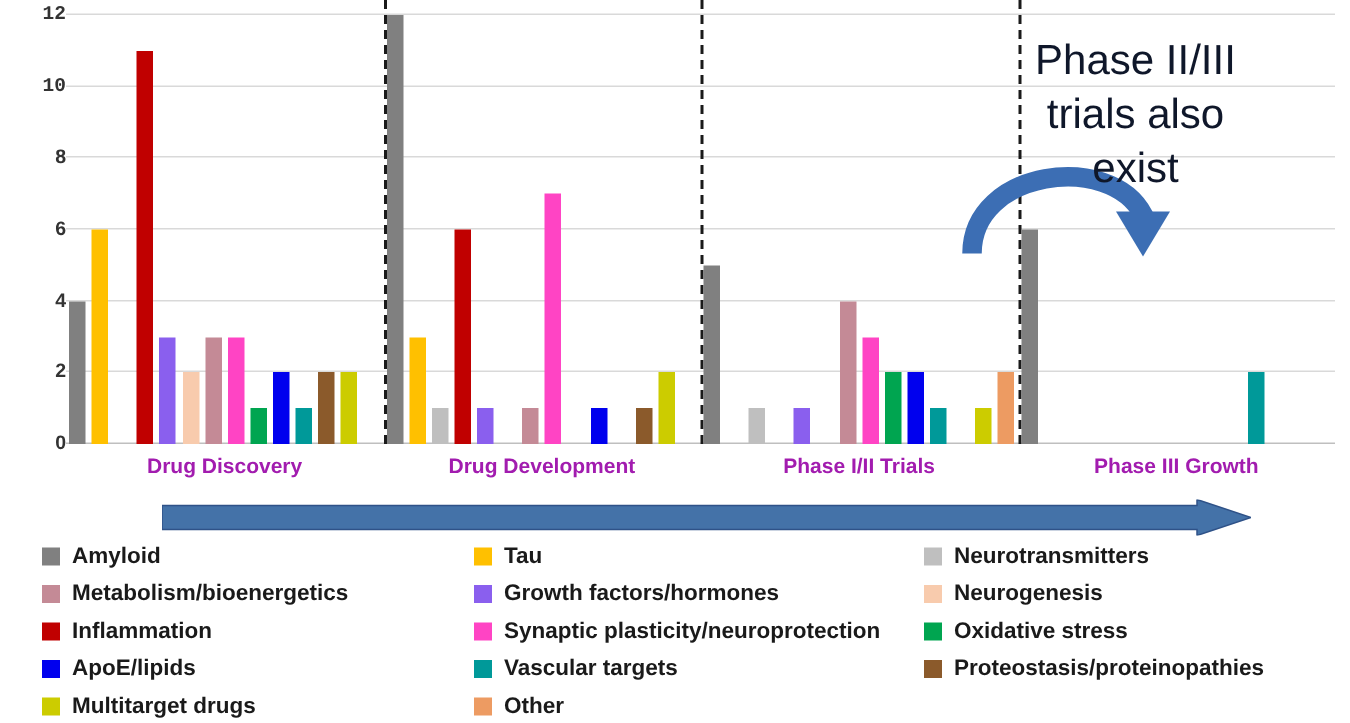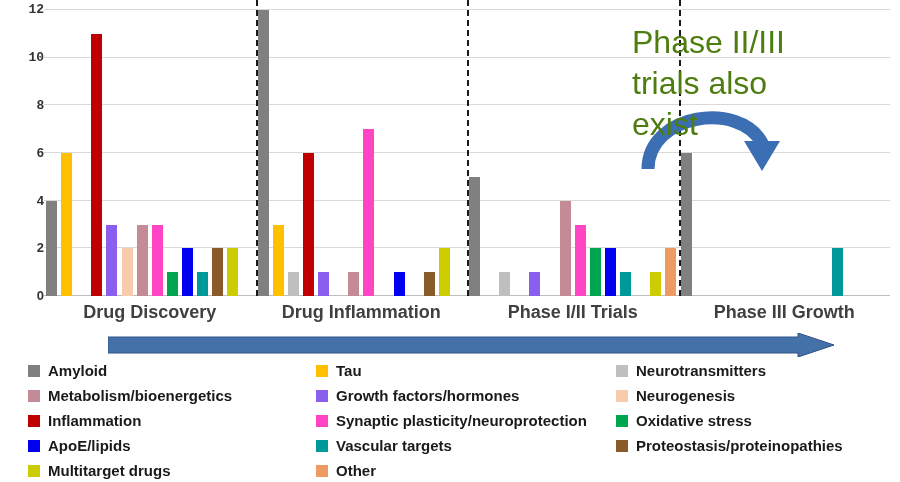--- a/index.html
+++ b/index.html
@@ -61,36 +61,36 @@
 
   .sep {
     position:absolute; top:0; height:296px; width:0;
     border-left:2px dashed #1a1a1a;
   }
 
   .grouplabel {
     position:absolute;
     top:302px;
     text-align:center;
-    font-size:18px;
+    font-size:14px;
     font-weight:bold;
-    color:#404040;
+    color:#a21caf;
     white-space:nowrap;
   }
 
   
   #curve-arrow { position:absolute; left:640px; top:95px; width:160px; height:80px; }
   #annot-text {
     position:absolute;
     right:18px; top:22px;
     width:250px;
-    text-align:left;
-    font-size:32px;
+    text-align:center;
+    font-size:28px;
     line-height:1.28;
-    color:#4d7c0f;
+    color:#0f172a;
     white-space:pre-line;
   }
 
   
   #flow-arrow { position:absolute; left:108px; top:333px; width:726px; height:24px; }
 
   
   #legend {
     position:absolute; left:0; top:358px; width:900px; height:124px;
   }
@@ -280,21 +280,21 @@
 
   <svg id="curve-arrow" viewBox="0 0 160 80" xmlns="http://www.w3.org/2000/svg">
     <path d="M8,74 C8,18 100,6 122,48 L122,50" fill="none" stroke="#3C6EB4" stroke-width="13" stroke-linecap="butt"></path>
     <polygon points="104,46 140,46 122,76" fill="#3C6EB4"></polygon>
   </svg>
 
   <div id="annot-text">Phase II/III
 trials also
 exist</div>
 <div class="grouplabel" style="left: 44px; width: 211.5px;">Drug Discovery</div>
-    <div class="grouplabel" style="left: 255.5px; width: 211.5px;">Drug Inflammation</div>
+    <div class="grouplabel" style="left: 255.5px; width: 211.5px;">Drug Development</div>
     <div class="grouplabel" style="left: 467px; width: 211.5px;">Phase I/II Trials</div>
     <div class="grouplabel" style="left: 678.5px; width: 211.5px;">Phase III Growth</div>
   </div>
 
 <svg id="flow-arrow" viewBox="0 0 726 24" preserveAspectRatio="none" xmlns="http://www.w3.org/2000/svg">
   <polygon points="0,4 690,4 690,0 726,12 690,24 690,20 0,20" fill="#4472A8" stroke="#2F5288" stroke-width="1"></polygon>
 </svg>
 
 <div id="legend">
   <div class="legcol" id="legcol1">

